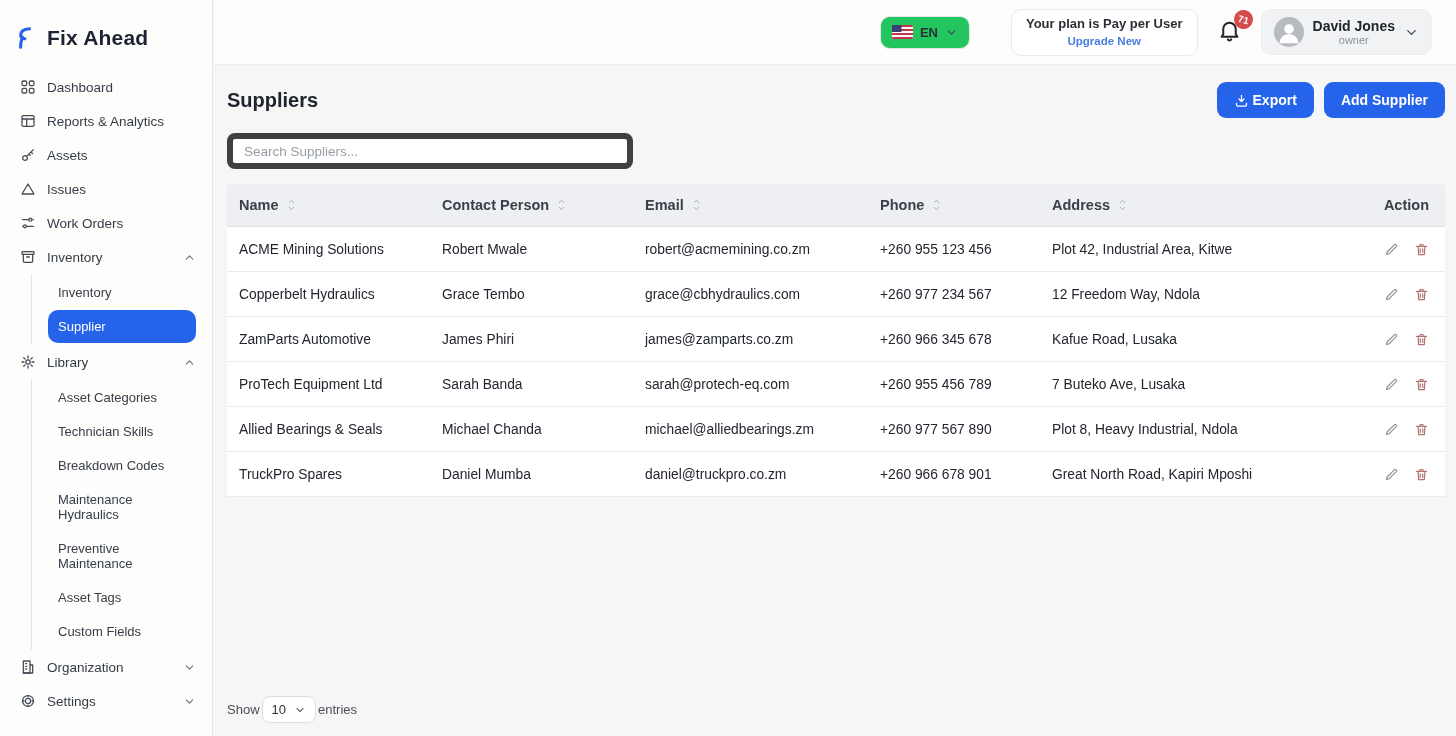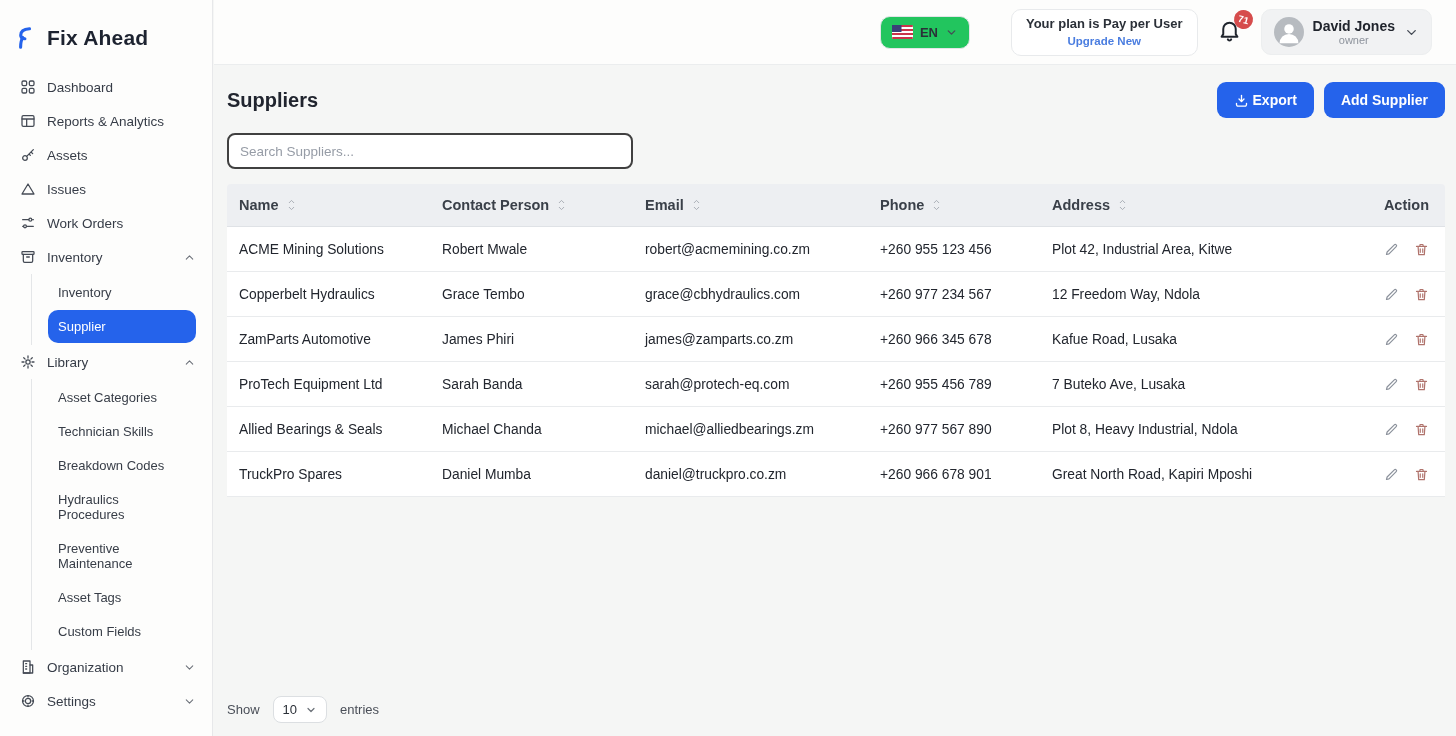--- a/index.html
+++ b/index.html
@@ -51,21 +51,21 @@
 
   
   .main { position:absolute; left:214px; top:66px; right:0; bottom:0; padding:16px 11px 0 13px; }
   .page-head { display:flex; align-items:center; justify-content:space-between; }
   .page-title { font-size:20px; font-weight:700; color:#20242e; }
   .btn-row { display:flex; gap:10px; }
   .btn { display:flex; align-items:center; gap:4px; background:var(--accent,#2563eb);
     color:#fff; border:none; border-radius:9px; padding:10px 17px; font-size:14px;
     font-weight:600; font-family:inherit; cursor:pointer; }
   .search { margin-top:15px; width:406px; height:36px; background:#fff;
-    border:2px solid #404040; border-radius:8px; padding:0 11px; font-size:13.5px;
+    border:6px solid #404040; border-radius:8px; padding:0 11px; font-size:13.5px;
     color:#23272e; font-family:inherit; outline:none; }
   .search::placeholder { color:#969ca6; }
 
   
   .table { margin-top:15px; }
   .t-head, .tr { display:grid; grid-template-columns:203px 203px 235px 172px 330px 1fr;
     align-items:center; }
   .t-head { background:#edeff2; height:43px; border-bottom:1px solid #dfe2e6;
     border-radius:4px 4px 0 0; }
   .th { display:flex; align-items:center; gap:7px; font-size:14.5px; font-weight:700;
@@ -76,21 +76,21 @@
     color:#22262e; }
   .td { padding-left:12px; white-space:nowrap; overflow:hidden; text-overflow:ellipsis; }
   .td.actions { display:flex; justify-content:flex-end; gap:15px; padding-right:16px; }
   .act-btn { background:none; border:none; padding:0; cursor:pointer; display:flex; }
   .act-btn.edit { color:var(--edit,#8b919b); }
   .act-btn.del { color:var(--del,#b0736c); }
 
   
   .footer { position:absolute; left:227px; right:11px; bottom:13px; display:flex;
     justify-content:space-between; align-items:center; }
-  .show-group { display:flex; align-items:center; gap:13px; font-size:13px; color:#4a4f58; }
+  .show-group { display:flex; align-items:center; gap:2px; font-size:13px; color:#4a4f58; }
   .pagesize { display:flex; align-items:center; gap:8px; background:#fff;
     border:1px solid #dcdfe2; border-radius:8px; padding:5px 9px; font-size:13px;
     color:#2b3038; cursor:pointer; }
   .pagesize .icn { color:#6b7078; }
   .pager { display:flex; align-items:center; gap:12px; font-size:13px; color:#a2a8b0; }
   .pager-nav { display:flex; align-items:center; gap:4px; cursor:pointer; background:none;
     border:none; font-family:inherit; font-size:13px; color:#a2a8b0; }
   .page-num { width:30px; height:30px; background:#fff; border:1px solid #e3e5e8;
     border-radius:8px; display:flex; align-items:center; justify-content:center;
     font-size:13px; color:#545a63; cursor:pointer; }
@@ -185,21 +185,21 @@
         <span class="icn chev">
           <svg width="13" height="13" viewBox="0 0 24 24" fill="none" stroke="currentColor" stroke-width="1.9" stroke-linecap="round" stroke-linejoin="round">
             <path d="M6 15l6-6 6 6"></path>
           </svg>
         </span>
       </div>
       <div class="subnav">
         <div class="subitem">Asset Categories</div>
         <div class="subitem">Technician Skills</div>
         <div class="subitem">Breakdown Codes</div>
-        <div class="subitem">Hydraulics Procedures</div>
+        <div class="subitem">Maintenance Hydraulics</div>
         <div class="subitem">Preventive Maintenance</div>
         <div class="subitem">Asset Tags</div>
         <div class="subitem">Custom Fields</div>
       </div>
       <div class="nav-item">
         <span class="icn">
           <svg width="16" height="16" viewBox="0 0 24 24" fill="none" stroke="currentColor" stroke-width="1.9" stroke-linecap="round" stroke-linejoin="round">
             <rect x="5" y="3" width="10" height="18"></rect>
             <path d="M15 9h4v12H5M8.5 7h1.5M8.5 11h1.5M8.5 15h1.5"></path>
           </svg>

